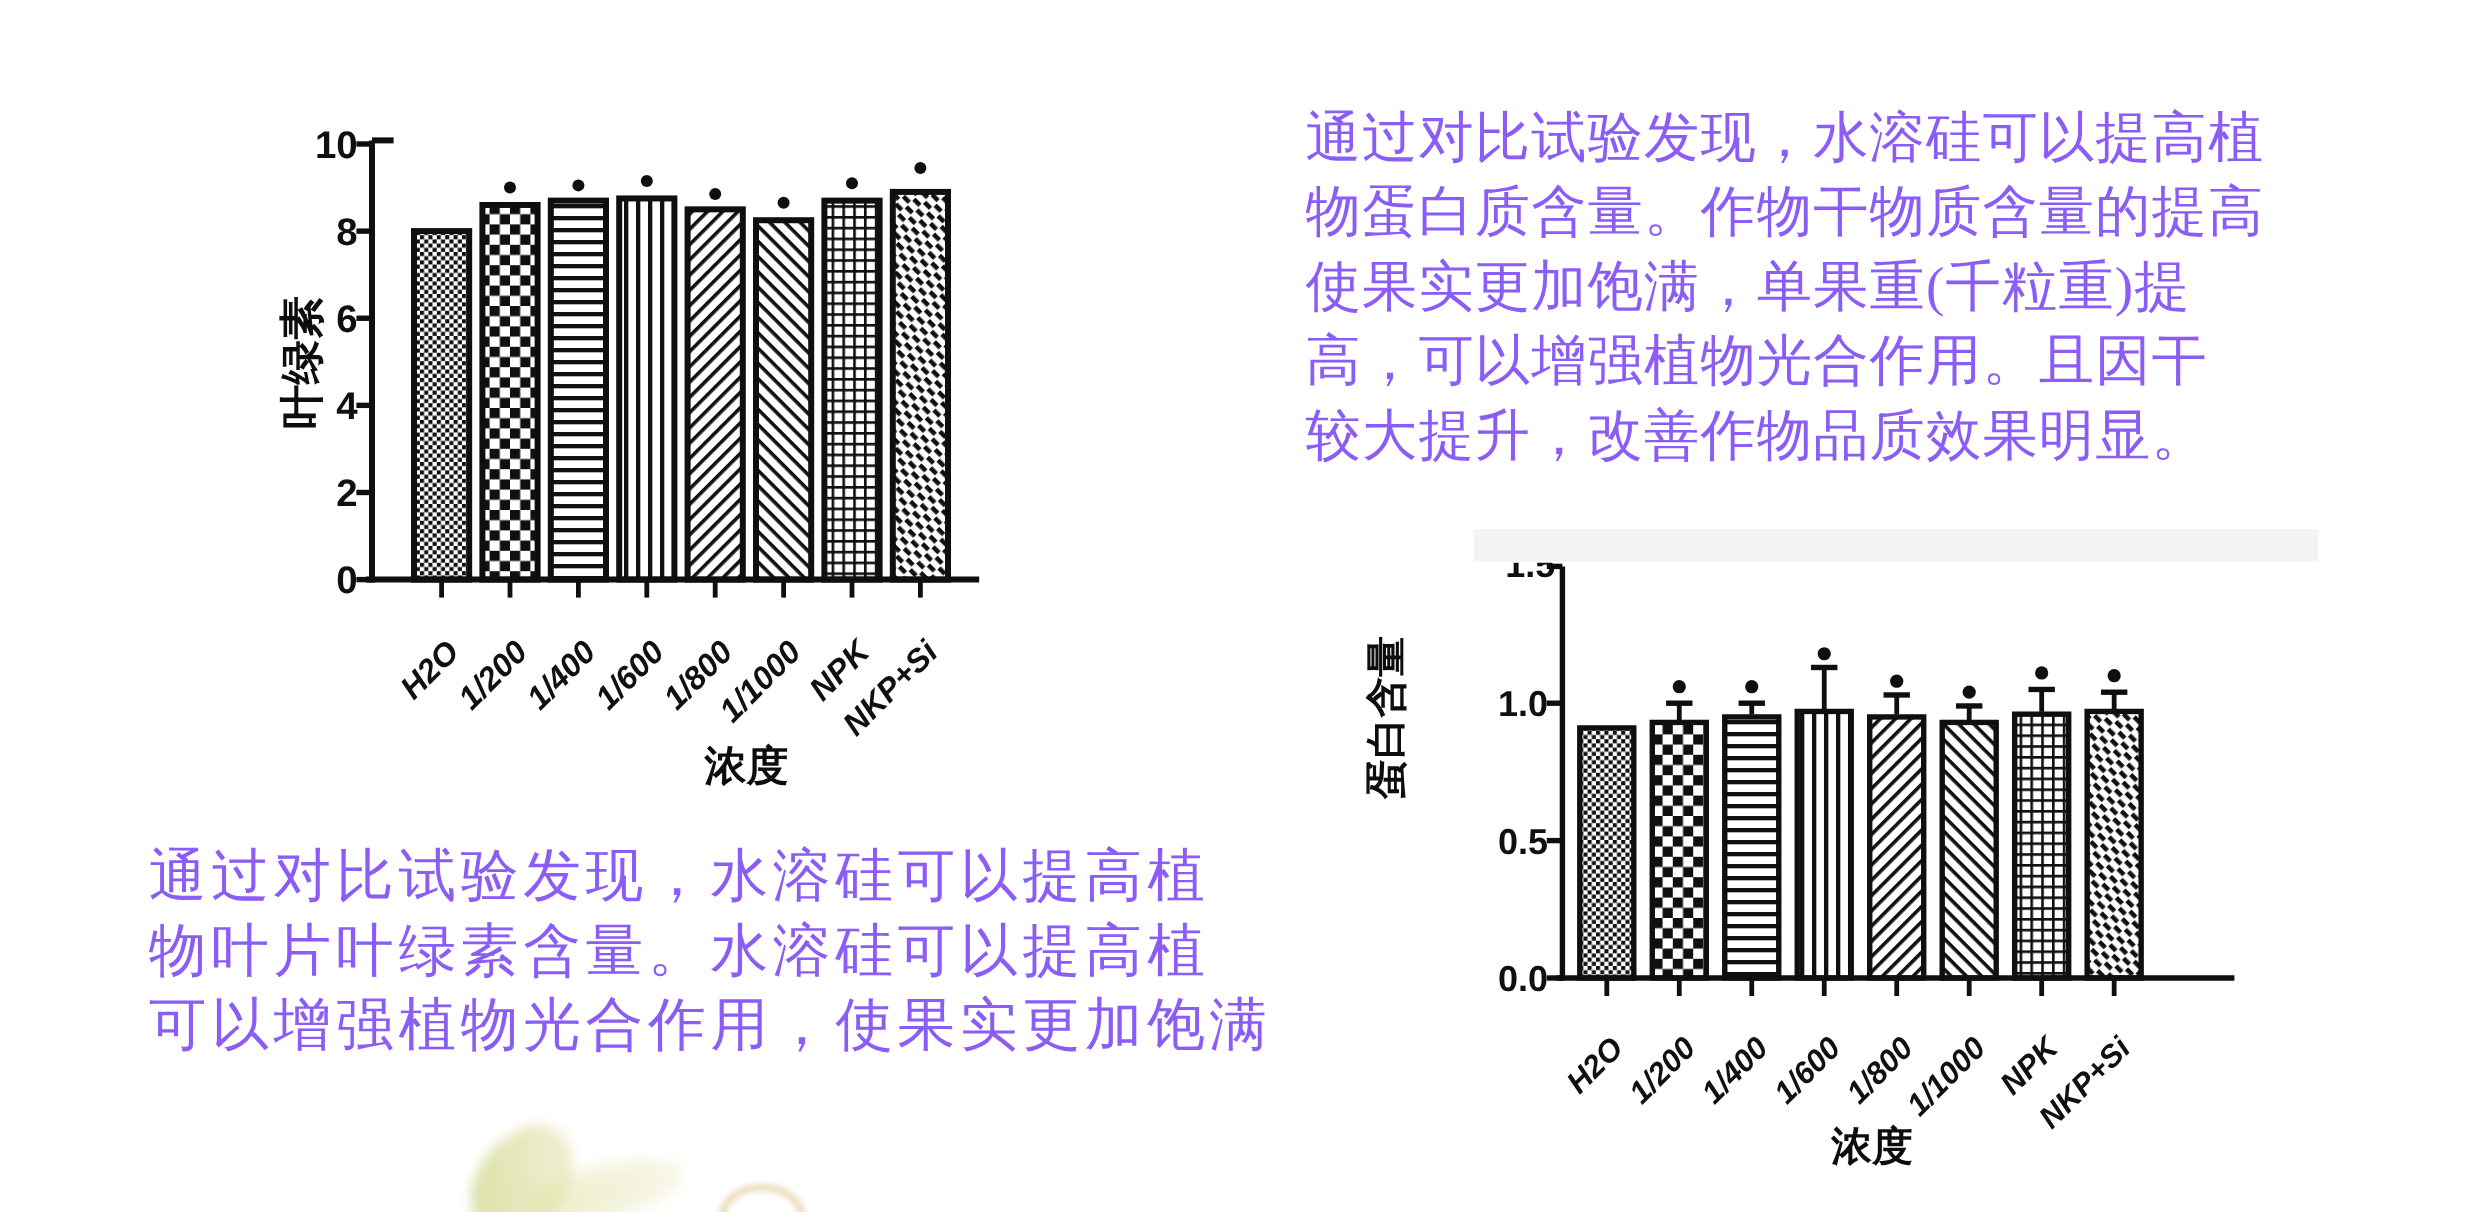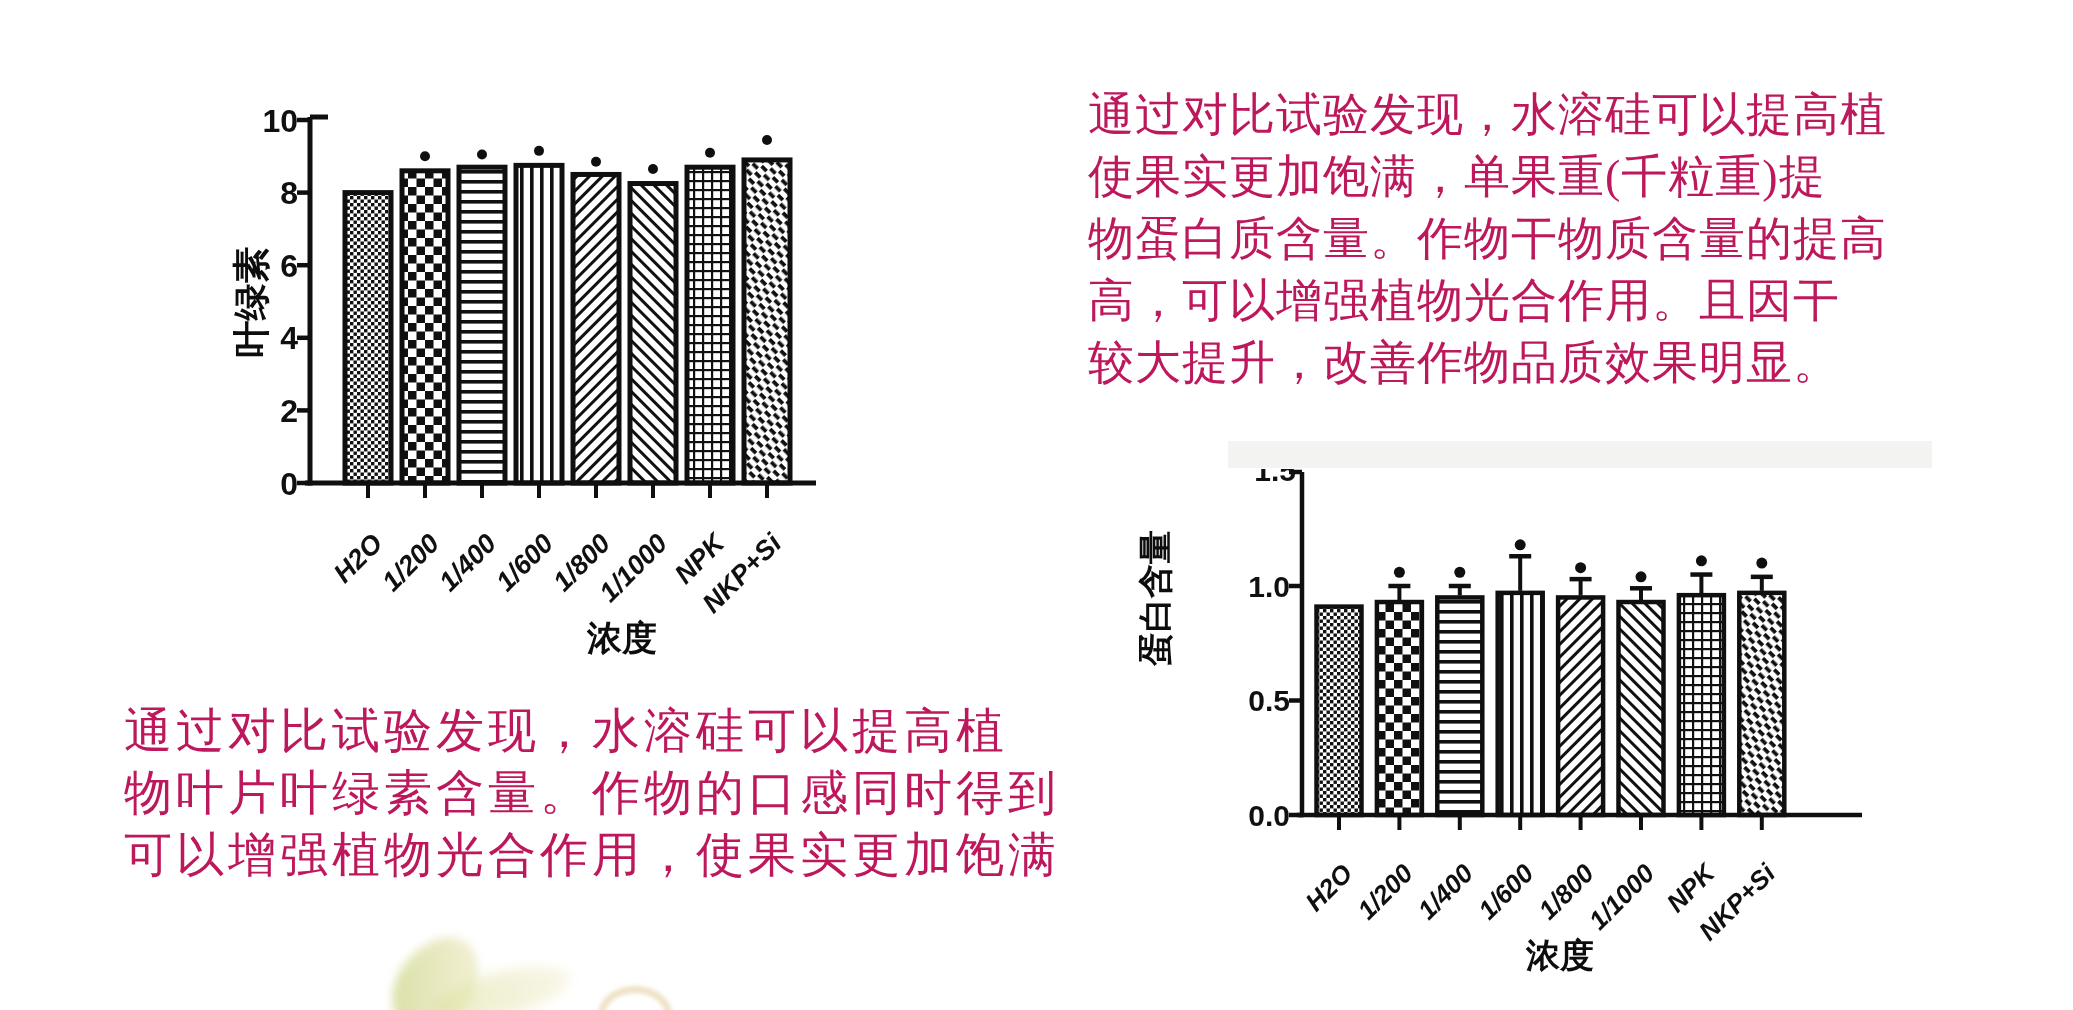--- a/index.html
+++ b/index.html
@@ -1,20 +1,20 @@
 <!DOCTYPE html>
 <html><head>
 <meta charset="utf-8">
 <style>
   html,body{margin:0;padding:0;background:#ffffff;}
   .page{position:relative;width:2073px;height:1010px;background:#ffffff;overflow:hidden;
         font-family:"Liberation Sans",sans-serif;}
   #charts-svg{position:absolute;left:0;top:0;}
   .img-edge{position:absolute;left:1228px;top:441px;width:704px;height:27px;background:#f3f3f1;}
-  .para{position:absolute;color:#be185d;font-family:"Liberation Serif","DejaVu Serif",serif;
+  .para{position:absolute;color:#8b5cf6;font-family:"Liberation Serif","DejaVu Serif",serif;
         white-space:nowrap;}
   .para-right{left:1088px;top:84px;font-size:46px;line-height:62px;letter-spacing:1px;}
   .para-left{left:124px;top:700px;font-size:48px;line-height:62px;letter-spacing:4px;}
   .leaf1{position:absolute;left:386px;top:946px;width:100px;height:80px;opacity:.75;
          background:linear-gradient(120deg,#ccd586 10%,#e9e7bc 70%);
          border-radius:65% 35% 70% 30%;transform:rotate(-32deg);filter:blur(5px);}
   .leaf2{position:absolute;left:432px;top:972px;width:140px;height:44px;opacity:.6;
          background:linear-gradient(100deg,#dde2a0,#f5f1da);
          border-radius:50%;transform:rotate(-14deg);filter:blur(6px);}
   .ring{position:absolute;left:598px;top:986px;width:60px;height:44px;opacity:.55;
@@ -180,27 +180,27 @@
         <g clip-path="url(#clip-top-label)">
           <text x="1296" y="481" text-anchor="end" font-size="30" class="numlbl">1.5</text>
         </g>
         <text x="1560" y="967" text-anchor="middle" font-size="34" class="cnlbl">浓度</text>
         <text transform="translate(1167,598) rotate(-90)" text-anchor="middle" font-size="34" class="cnlbl">蛋白含量</text>
       </g>
   </svg>
 
   <div class="para para-right" id="para-protein">
       <div>通过对比试验发现，水溶硅可以提高植</div>
+      <div>物蛋白质含量。作物干物质含量的提高</div>
       <div>使果实更加饱满，单果重(千粒重)提</div>
-      <div>物蛋白质含量。作物干物质含量的提高</div>
       <div>高，可以增强植物光合作用。且因干</div>
       <div>较大提升，改善作物品质效果明显。</div>
     </div>
   <div class="para para-left" id="para-chlorophyll">
       <div>通过对比试验发现，水溶硅可以提高植</div>
-      <div>物叶片叶绿素含量。作物的口感同时得到</div>
+      <div>物叶片叶绿素含量。水溶硅可以提高植</div>
       <div>可以增强植物光合作用，使果实更加饱满</div>
     </div>
 
   <div class="leaf1"></div>
   <div class="leaf2"></div>
   <div class="ring"></div>
 </div>
 
 </body></html>

